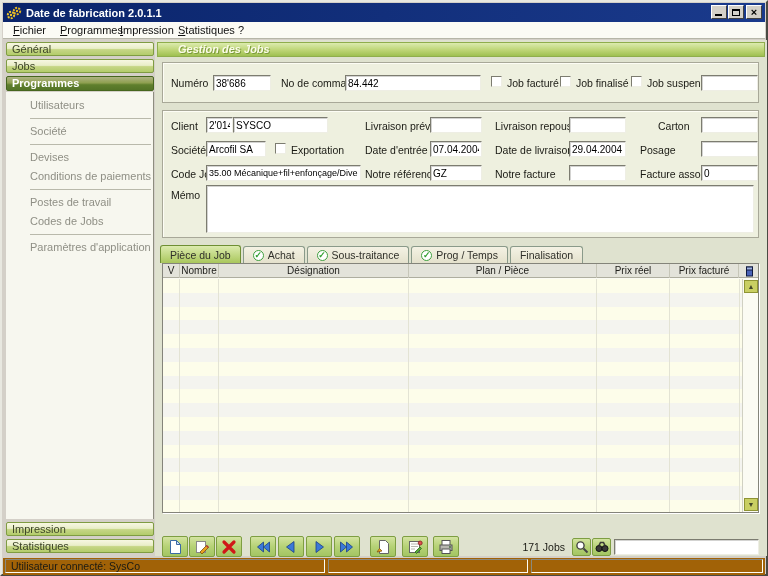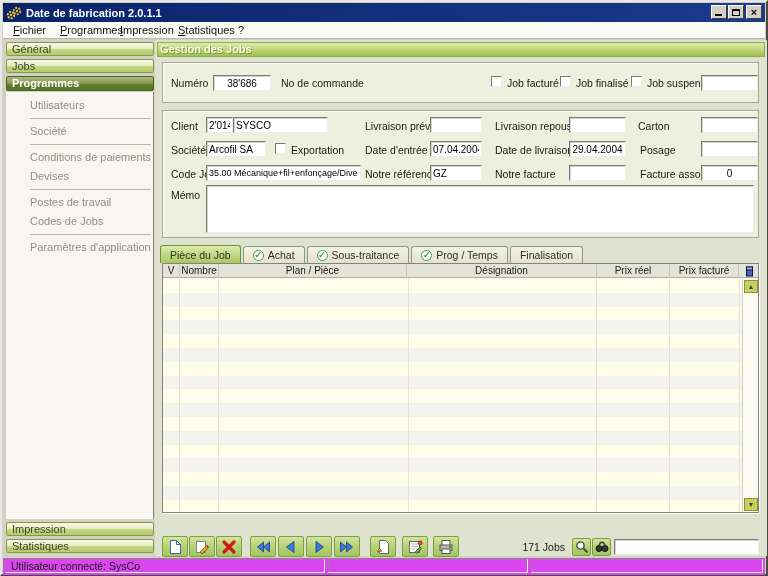--- a/index.html
+++ b/index.html
@@ -33,29 +33,29 @@
   .gbtn.active { background:linear-gradient(180deg,#aeb383 0%,#8fa050 45%,#5f7f2d 60%,#547427 100%);
                  border-color:#46661e; color:#fff; font-weight:bold; height:15px; }
   .subpanel { left:4px; top:90px; width:148px; height:427px; background:#f7f7ef; border-right:1px solid #8d8d7f; }
   .subitem { height:19px; line-height:19px; padding-left:24px; color:#8f8f85; cursor:pointer; white-space:nowrap; }
   .subsep { height:1px; background:#b9b9ab; margin:3px 2px 3px 24px; }
 
   
   .mainbg { left:153px; top:38px; width:612px; height:516px; background:#dfe2cf; }
   .pagehdr { left:155px; top:40px; width:608px; height:15px;
              background:linear-gradient(180deg,#dcebae 0%,#bdd575 55%,#9fc050 100%);
-             border:1px solid #8fae4c; color:#fbfbe9; font-weight:bold; 
-             line-height:13px; padding-left:2px; text-shadow:1px 1px 0 #7c9c3c; }
+             border:1px solid #8fae4c; color:#fbfbe9; font-weight:bold; font-style:italic;
+             line-height:13px; padding-left:20px; text-shadow:1px 1px 0 #7c9c3c; }
   .panel { background:#eef0df; border:1px solid #a8a898; box-shadow:1px 1px 0 #fdfdf5 inset; }
 
   .lbl { position:absolute; line-height:13px; font-size:10.5px; white-space:nowrap; }
   .fld { position:absolute; height:16px; background:#fff; border:1px solid; border-color:#7c7c70 #eeeee4 #eeeee4 #7c7c70;
          box-shadow:inset 1px 1px 0 rgba(80,80,72,.25); font-family:"Liberation Sans",sans-serif;
          font-size:10px; padding:0 2px; color:#000; }
-  .fld.r { text-align:center; }
+  .fld.r { text-align:left; }
   .memo { position:absolute; background:#fff; border:1px solid; border-color:#7c7c70 #eeeee4 #eeeee4 #7c7c70;
           box-shadow:inset 1px 1px 0 rgba(80,80,72,.25); }
   .cb { position:absolute; width:11px; height:11px; background:#fff; border:1px solid; border-color:#7c7c70 #eeeee4 #eeeee4 #7c7c70; cursor:pointer; }
 
   
   .tabbar { left:158px; top:243px; height:18px; display:flex; align-items:flex-end; }
   .tab { height:17px; border:1px solid #8a9a8a; border-bottom:none; border-radius:3px 3px 0 0;
          background:linear-gradient(180deg,#f4f2e4,#e4e1cc); display:flex; align-items:center; gap:4px;
          padding:0 9px; margin-right:2px; font-size:10.5px; color:#30302a; cursor:pointer; }
   .tab.active { height:18px; background:linear-gradient(180deg,#dcebae,#a9c75c); border-color:#6f8f34; font-weight:normal; }
@@ -78,21 +78,21 @@
 
   
   .tbtn { position:absolute; top:534px; width:26px; height:21px; border:1px solid #7e9e42; border-radius:2px;
           background:linear-gradient(180deg,#d3e3a0 0%,#b6d276 50%,#a3c563 100%);
           display:flex; align-items:center; justify-content:center; cursor:pointer; }
   .tbtn.small { width:19px; height:18px; top:536px; }
   .jobscount { position:absolute; top:539px; left:500px; width:63px; text-align:right; font-size:10.5px; }
   .searchfld { position:absolute; top:537px; left:612px; width:145px; height:16px; }
 
   
-  .statusbar { left:1px; top:556px; width:762px; height:17px; background:#d946ef; display:flex; gap:3px; padding:1px 2px; }
+  .statusbar { left:1px; top:556px; width:762px; height:17px; background:#a16207; display:flex; gap:3px; padding:1px 2px; }
   .spanel { border:1px solid; border-color:#8a8a7e #fdfdf5 #fdfdf5 #8a8a7e; height:14px; line-height:13px; padding-left:5px; font-size:10.5px; }
 </style>
 </head>
 <body>
 
 <div id="root">
 
   <div class="abs titlebar">
     <svg class="appicon" viewBox="0 0 16 14">
       <circle cx="5" cy="9" r="3.2" fill="none" stroke="#f0c828" stroke-width="2" stroke-dasharray="2 1.2"></circle>
@@ -127,57 +127,58 @@
   <div class="abs gbtn" style="top:40px">Général</div>
   <div class="abs gbtn" style="top:57px">Jobs</div>
   <div class="abs gbtn active" style="top:74px">Programmes</div>
 
   <div class="abs subpanel">
     <div style="height:4px"></div>
     <div class="subitem">Utilisateurs</div>
     <div class="subsep"></div>
     <div class="subitem">Société</div>
     <div class="subsep"></div>
+    <div class="subitem">Devises</div>
     <div class="subitem">Conditions de paiements</div>
-    <div class="subitem">Devises</div>
     <div class="subsep"></div>
     <div class="subitem">Postes de travail</div>
     <div class="subitem">Codes de Jobs</div>
     <div class="subsep"></div>
     <div class="subitem">Paramètres d'application</div>
   </div>
 
   <div class="abs gbtn" style="top:520px">Impression</div>
   <div class="abs gbtn" style="top:537px">Statistiques</div>
 
   <div class="abs pagehdr">Gestion des Jobs</div>
 
   <div class="abs panel" style="left:160px; top:60px; width:597px; height:41px;">
     <span class="lbl" style="left:8px; top:14px;">Numéro</span>
     <input class="fld r" style="left: 50px; top: 12px; width: 58px;" value="38'686">
     <span class="lbl" style="left:118px; top:14px;">No de commande</span>
+    <input class="fld" style="left: 182px; top: 12px; width: 136px;" value="84.442">
     <span class="cb" style="left:328px; top:13px;"></span>
     <span class="lbl" style="left:344px; top:14px;">Job facturé</span>
     <span class="cb" style="left:397px; top:13px;"></span>
     <span class="lbl" style="left:413px; top:14px;">Job finalisé</span>
     <span class="cb" style="left:468px; top:13px;"></span>
     <span class="lbl" style="left:484px; top:14px;">Job suspendu</span>
     <input class="fld" style="left: 538px; top: 12px; width: 57px;">
   </div>
 
   <div class="abs panel" style="left:160px; top:108px; width:597px; height:128px;">
 
     <span class="lbl" style="left:8px; top:9px;">Client</span>
     <input class="fld r" style="left: 43px; top: 6px; width: 27px;" value="2'014">
     <input class="fld" style="left: 70px; top: 6px; width: 95px;" value="SYSCO">
     <span class="lbl" style="left:202px; top:9px;">Livraison prévue</span>
     <input class="fld r" style="left: 267px; top: 6px; width: 52px;">
     <span class="lbl" style="left:332px; top:9px;">Livraison repoussée</span>
     <input class="fld r" style="left: 406px; top: 6px; width: 57px;">
-    <span class="lbl" style="left:475px; top:9px;text-align:center;">Carton</span>
+    <span class="lbl" style="left:495px; top:9px;text-align:center;">Carton</span>
     <input class="fld" style="left: 538px; top: 6px; width: 57px;">
 
     <span class="lbl" style="left:8px; top:33px;">Société</span>
     <input class="fld" style="left: 43px; top: 30px; width: 60px;" value="Arcofil SA">
     <span class="cb" style="left:112px; top:32px;"></span>
     <span class="lbl" style="left:128px; top:33px;">Exportation</span>
     <span class="lbl" style="left:202px; top:33px;">Date d'entrée</span>
     <input class="fld r" style="left: 267px; top: 30px; width: 52px;" value="07.04.2004">
     <span class="lbl" style="left:332px; top:33px;">Date de livraison</span>
     <input class="fld r" style="left: 406px; top: 30px; width: 57px;" value="29.04.2004">
@@ -215,22 +216,22 @@
     </div>
     <div class="tab">
       <span>Finalisation</span>
     </div>
   </div>
 
   <div class="abs tablebox">
     <div class="thead">
       <div class="thcell" style="width:17px">V</div>
       <div class="thcell" style="width:39px">Nombre</div>
+      <div class="thcell" style="width:190px">Désignation</div>
       <div class="thcell" style="width:188px">Plan / Pièce</div>
-      <div class="thcell" style="width:190px">Désignation</div>
       <div class="thcell" style="width:73px">Prix réel</div>
       <div class="thcell" style="width:69px">Prix facturé</div>
       <div class="thcell" style="width:19px; border-right:none; display:flex; align-items:center; justify-content:center;">
         <svg width="10" height="11" viewBox="0 0 10 11">
           <rect x="2.5" y="1" width="6" height="9" fill="#4a63b8" stroke="#101a40" stroke-width="1"></rect>
           <rect x="2.5" y="1" width="6" height="3" fill="#9fb2e2" stroke="#101a40" stroke-width="1"></rect>
         </svg>
       </div>
     </div>
     <div class="tbody">

